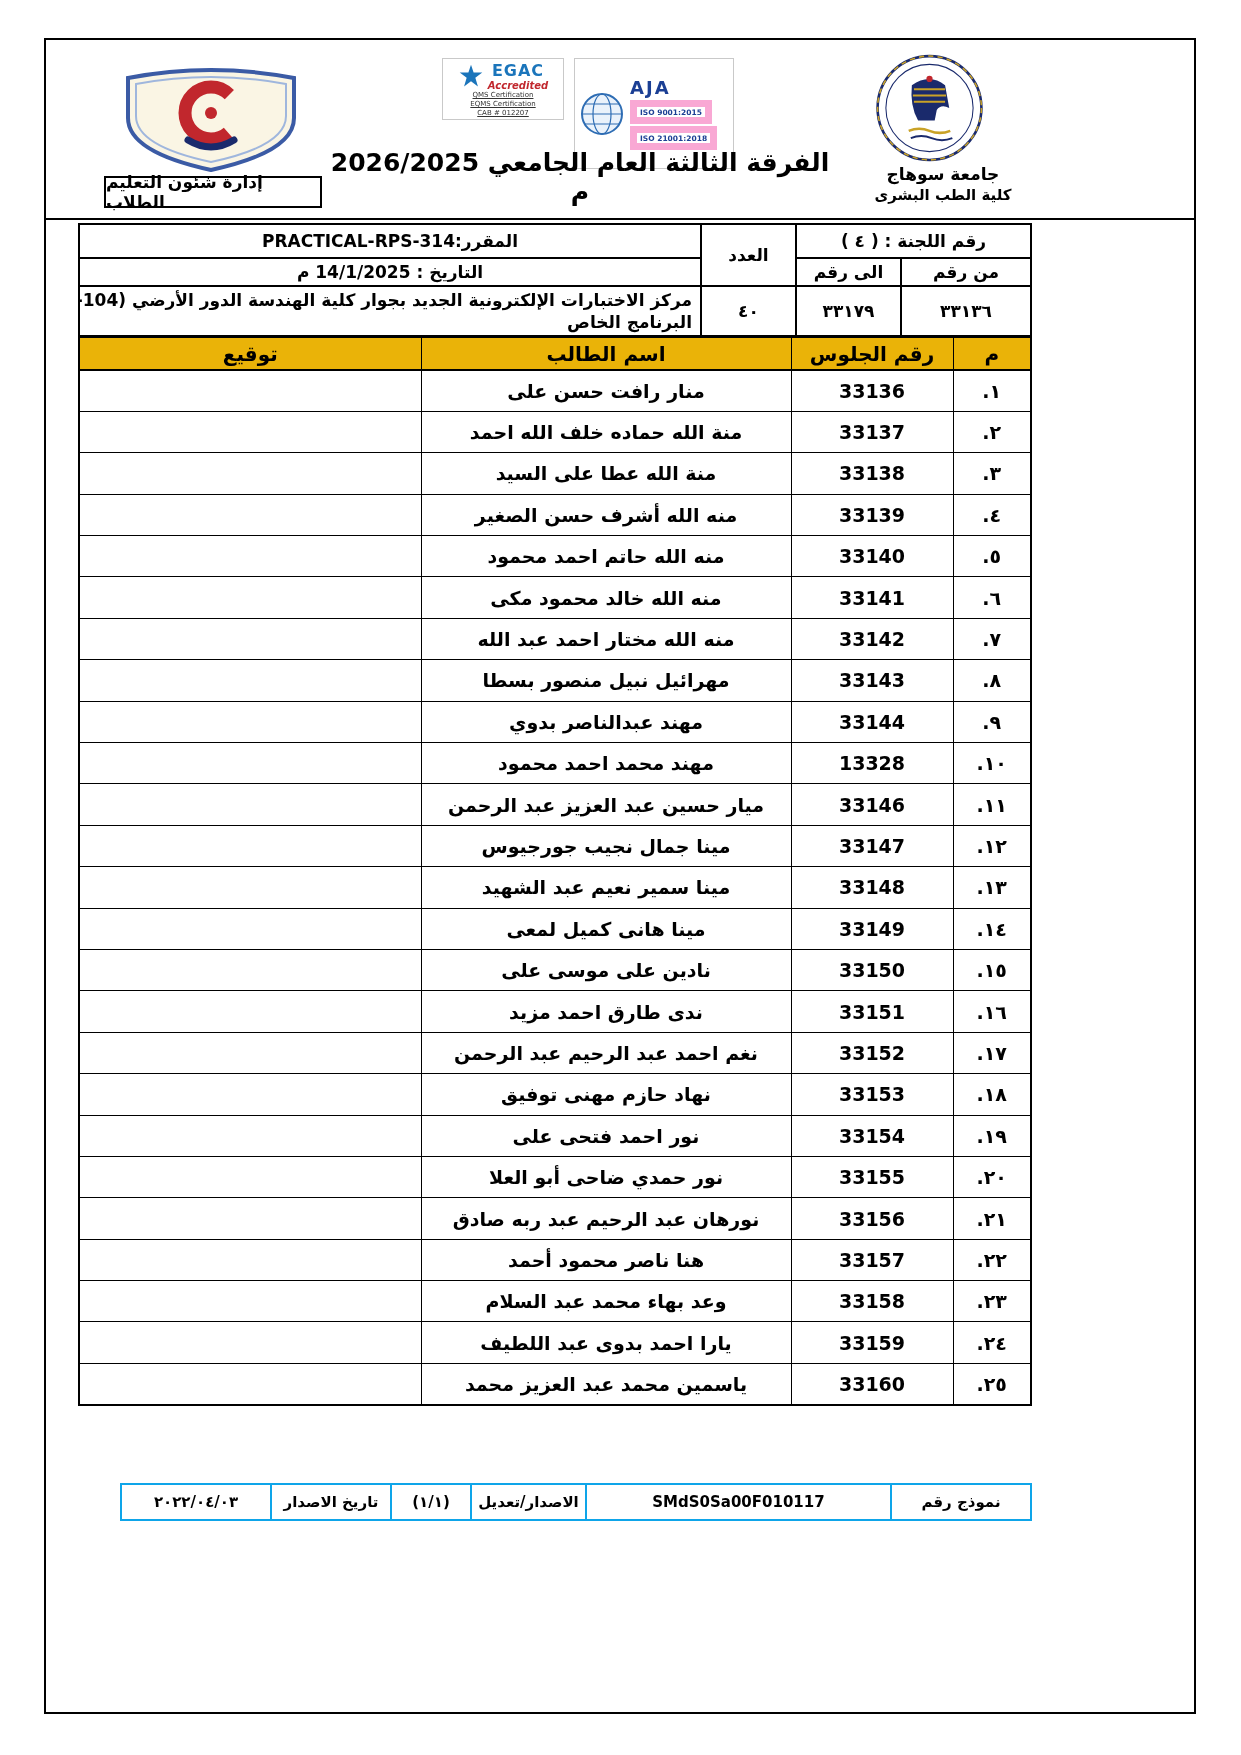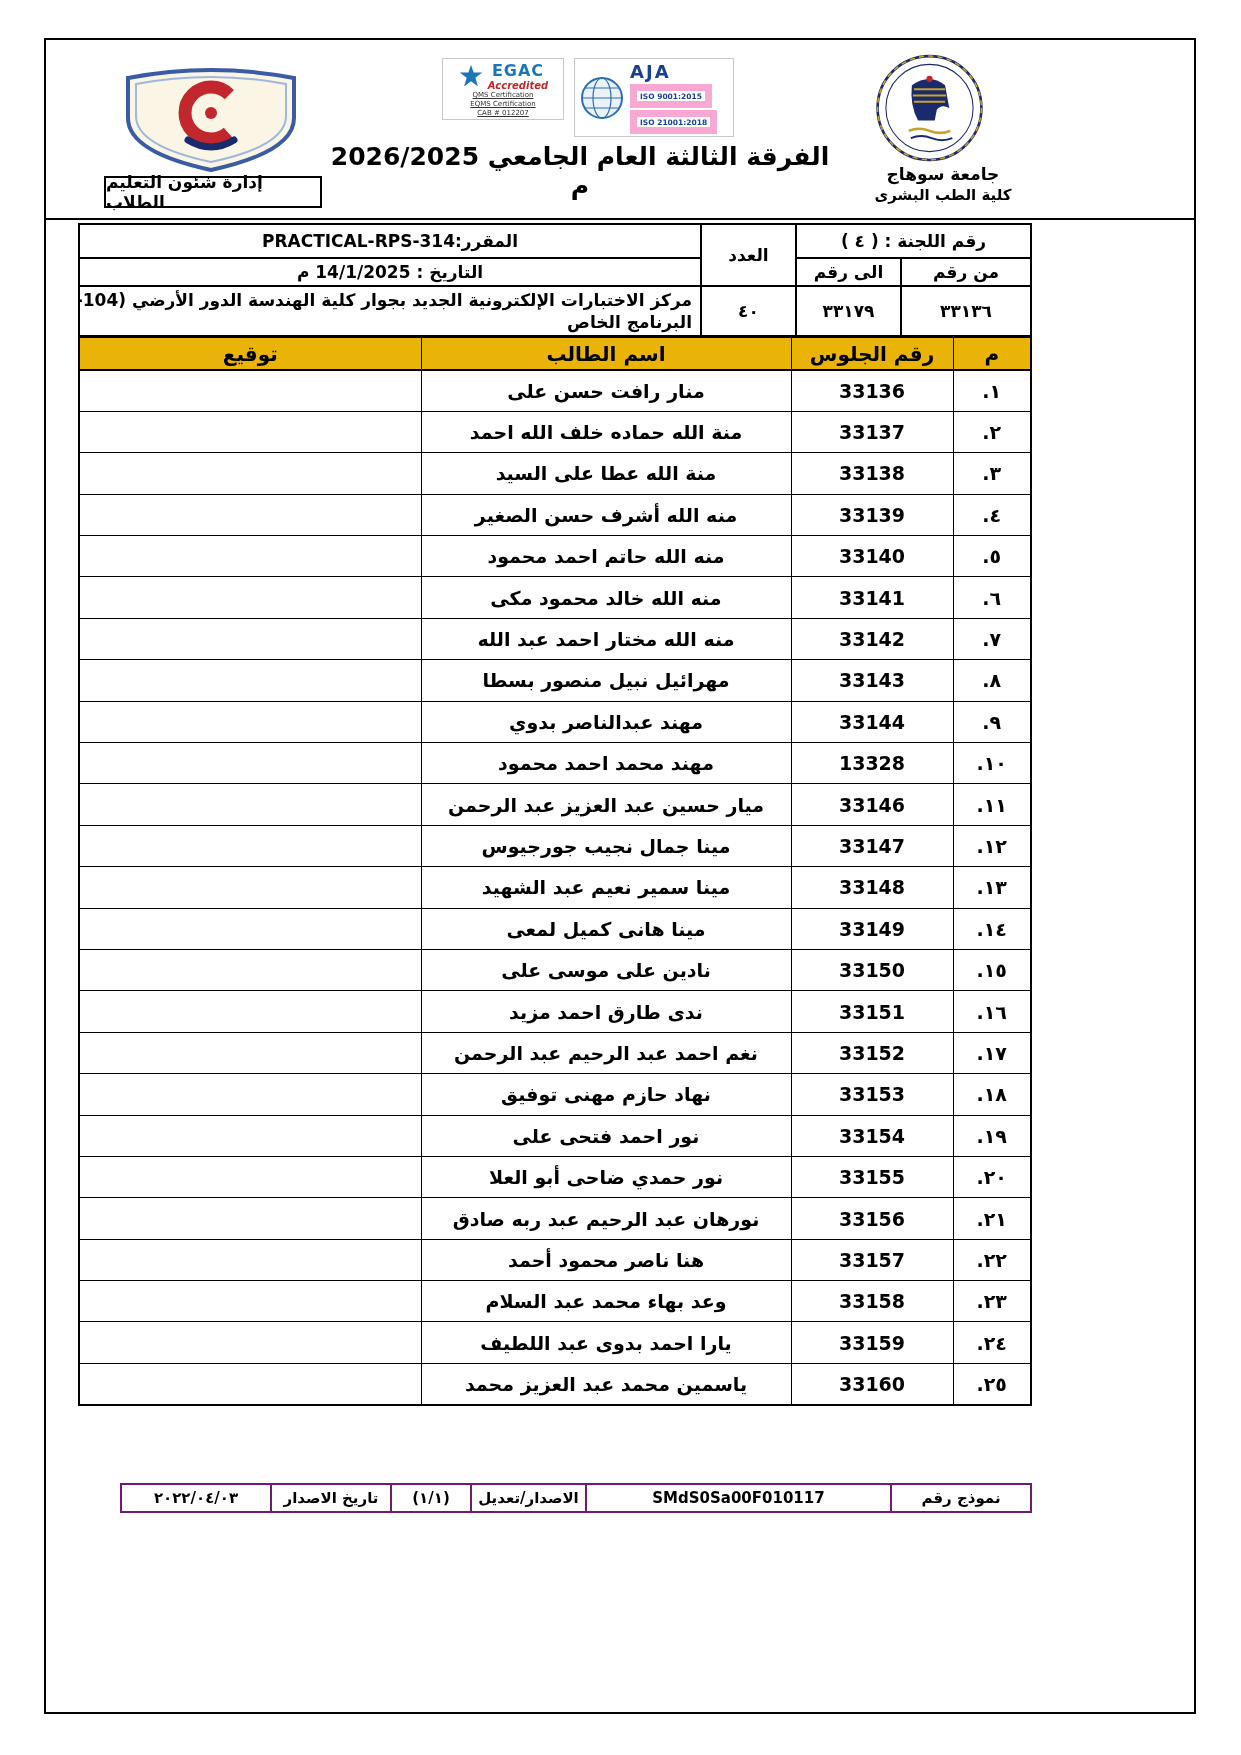--- a/index.html
+++ b/index.html
@@ -19,27 +19,27 @@
   .dept-box {
     left:104px; top:176px; width:218px; height:32px; border:2px solid #000;
     display:flex; align-items:center; justify-content:center; font-size:17px;
   }
   .accred-row { left:442px; top:58px; display:flex; gap:10px; align-items:flex-start; }
   .egac-box { width:122px; border:1px solid #c9c9c9; padding:2px 12px; text-align:center; }
   .egac-top { display:flex; align-items:center; justify-content:center; gap:4px; }
   .egac-name { color:#1b75bb; font-size:16px; letter-spacing:1px; }
   .egac-accred { color:#c1272d; font-size:10px; font-style:italic; }
   .egac-line { font-size:7px; color:#333; line-height:1.25; font-weight:400;text-decoration:underline; }
-  .aja-box { width:160px; border:1px solid #c9c9c9; padding:2px 5px; display:flex; gap:6px; align-items:center; }
+  .aja-box { width:160px; border:1px solid #c9c9c9; padding:18px 5px; display:flex; gap:6px; align-items:center; }
   .aja-right { display:flex; flex-direction:column; gap:2px; align-items:flex-start; }
   .aja-name { color:#1b3f94; font-size:18px; letter-spacing:2px; }
   .iso-chip { border:7px solid #f9a8d4; color:#1b3f94; font-size:7.5px; padding:0.5px 3px; font-weight:700; }
   .titles { left:320px; top:130px; width:520px; text-align:center; direction:rtl; }
   .title1 { font-size:27px; }
-  .title2 { font-size:25px; margin-top:12px; }
+  .title2 { font-size:25px; margin-top:18px; }
   .univ-logo { left:872px; top:54px; }
   .univ-text { left:868px; top:164px; width:150px; text-align:center; direction:rtl; }
   .univ-name { font-size:17px; }
   .faculty-name { font-size:15px; margin-top:2px; }
 
   
   table { border-collapse:collapse; table-layout:fixed; direction:rtl; }
   td, th { vertical-align:middle; text-align:center; color:#000; }
 
   .info-table { left:78px; top:223px; width:952px; border:2.5px solid #000; }
@@ -52,21 +52,21 @@
 
   .main-table { left:78px; top:336px; width:952px; border:2.5px solid #000; }
   .main-table th {
     height:33px; background:#eab308; font-size:20px;
     border:1.6px solid #000; border-bottom:2.5px solid #000;
   }
   .main-table td { height:41.4px; border:1.3px solid #000; font-size:19px; overflow:hidden; white-space:nowrap; }
   .c-no { font-size:16px; }
 
   .footer-table { left:120px; top:1483px; width:910px; border:2px solid #000; }
-  .footer-table td { border:2px solid #701a75; height:28px; font-size:15px; white-space:nowrap; overflow:hidden; }
+  .footer-table td { border:2px solid #0ea5e9; height:36px; font-size:15px; white-space:nowrap; overflow:hidden; }
   .code-cell { font-size:16px; direction:ltr; }
 </style>
 </head>
 <body>
 
 <div class="abs frame"></div>
 
 <div class="abs shield-wrap">
   <svg width="190" height="113" viewBox="0 0 190 113">
     <path d="M12 18 Q95 2 178 18 L178 58 Q178 92 95 110 Q12 92 12 58 Z" fill="#faf5e4" stroke="#3b5ba5" stroke-width="4"></path>

